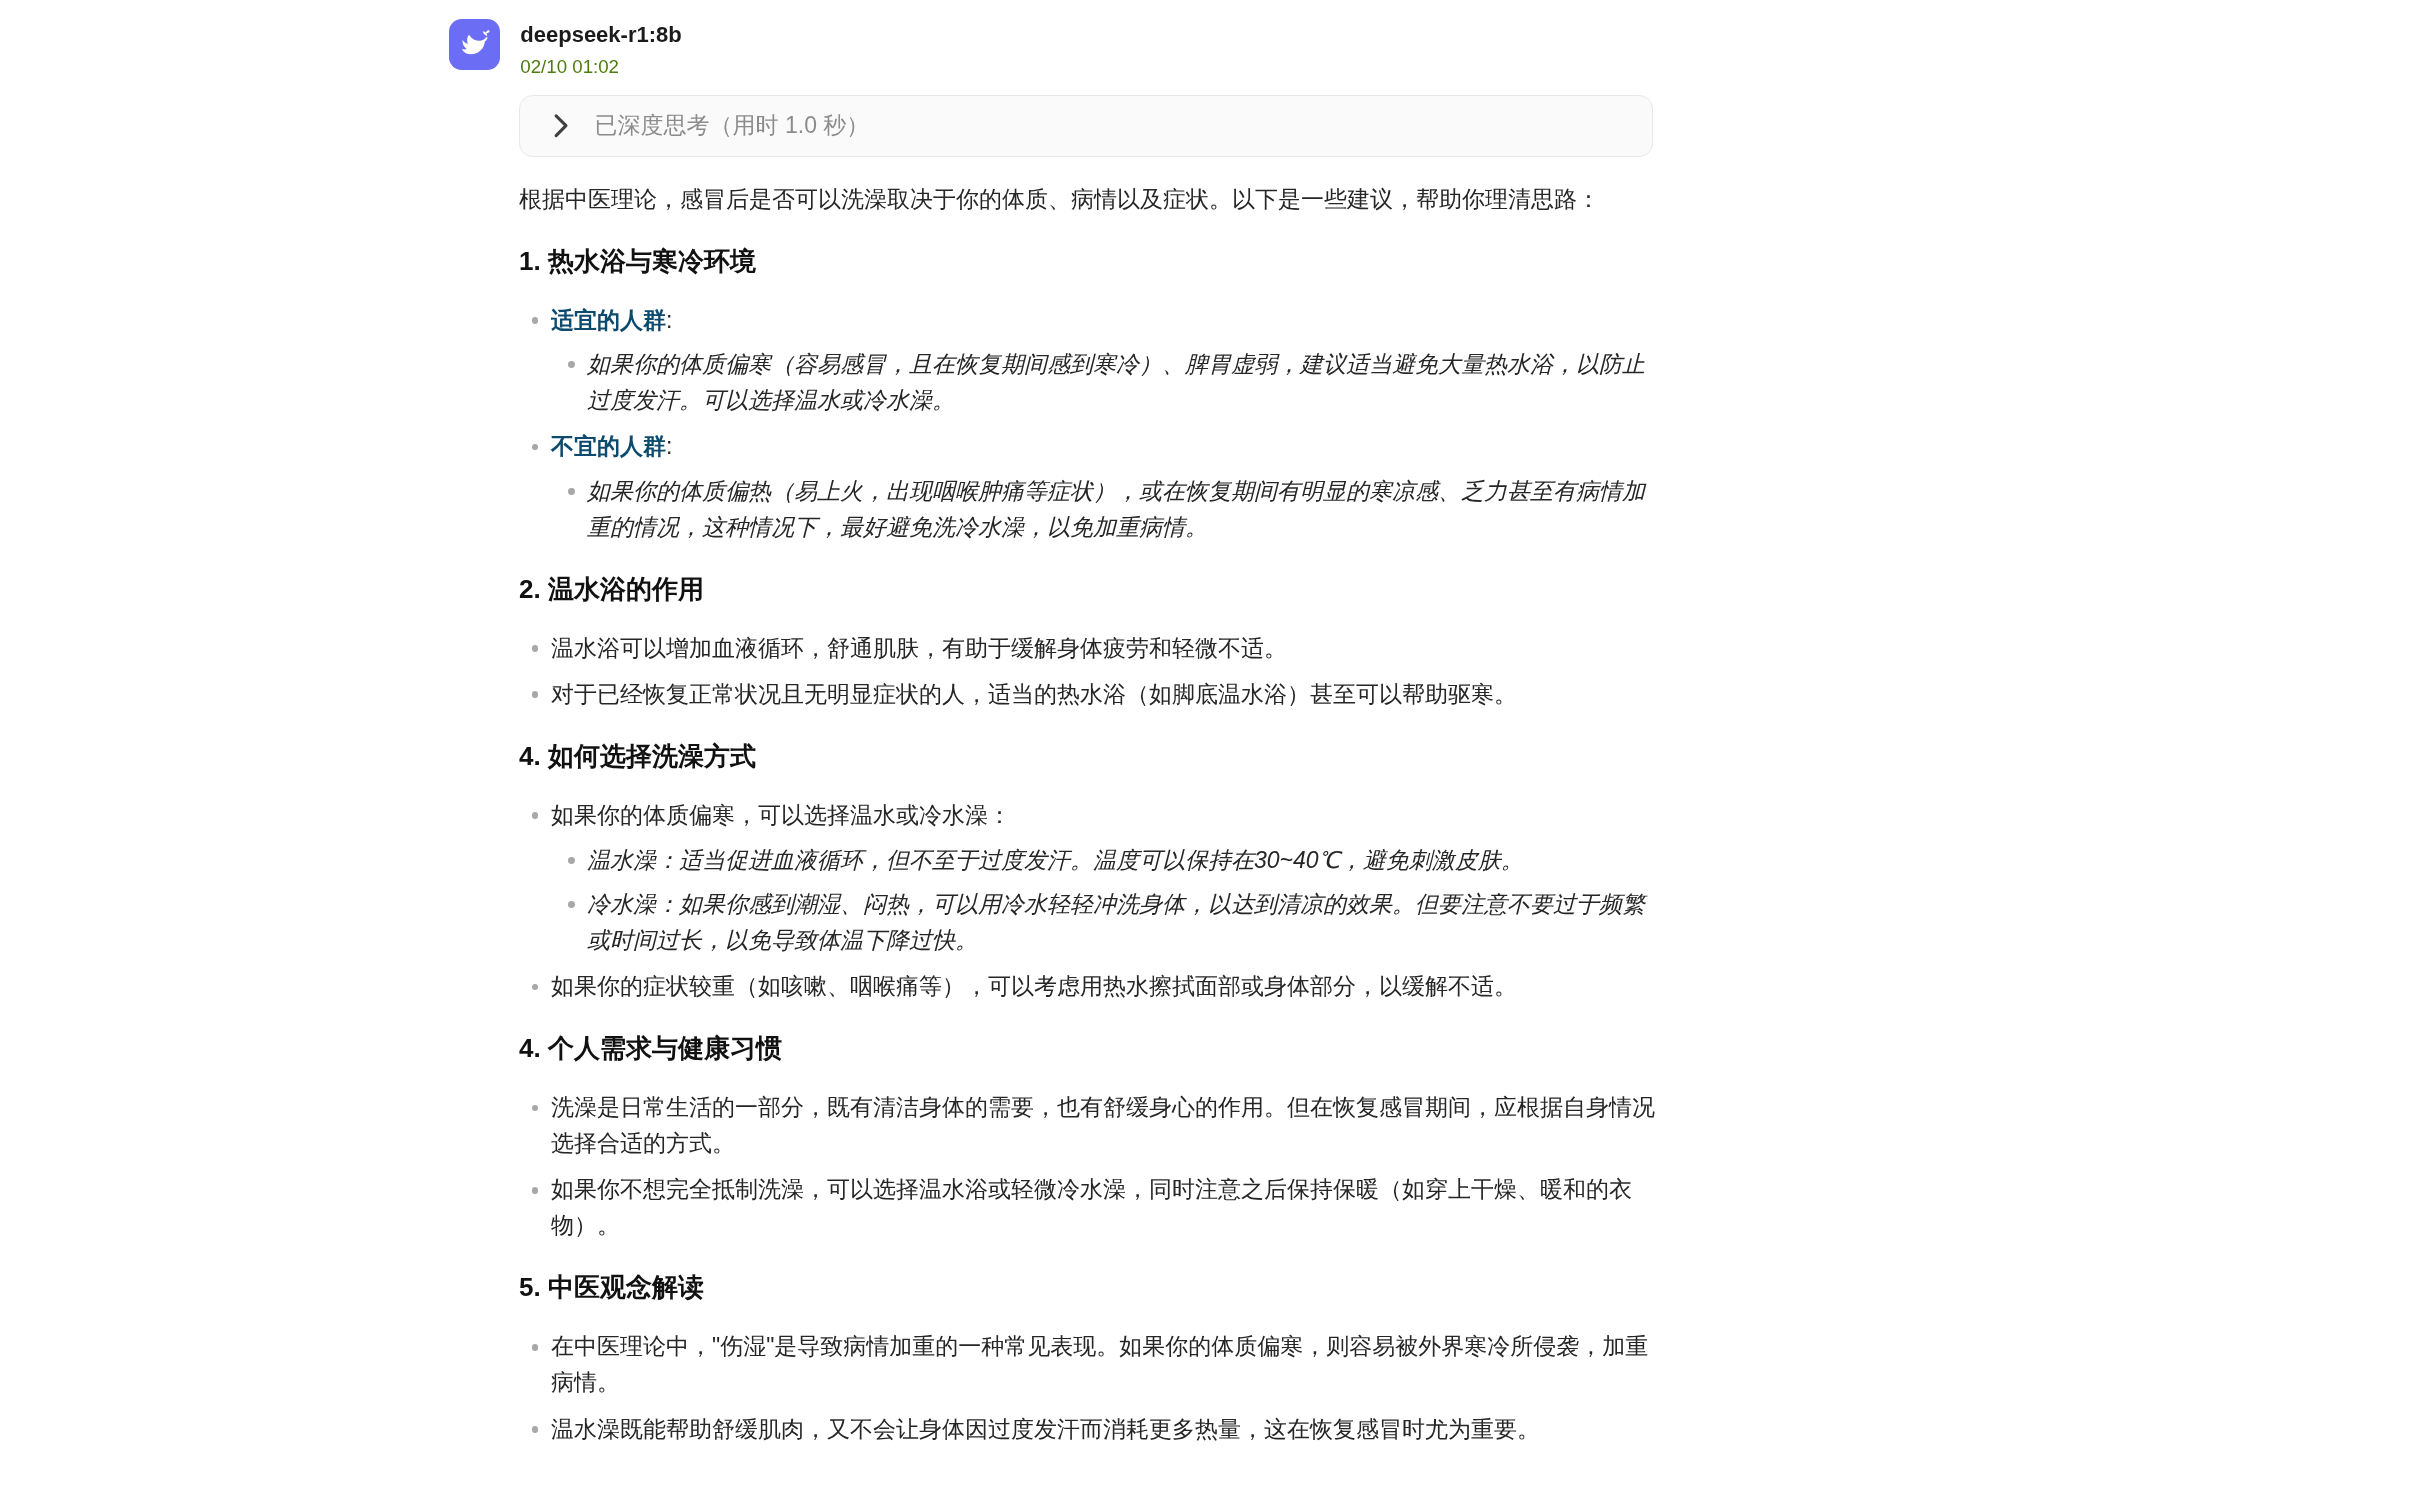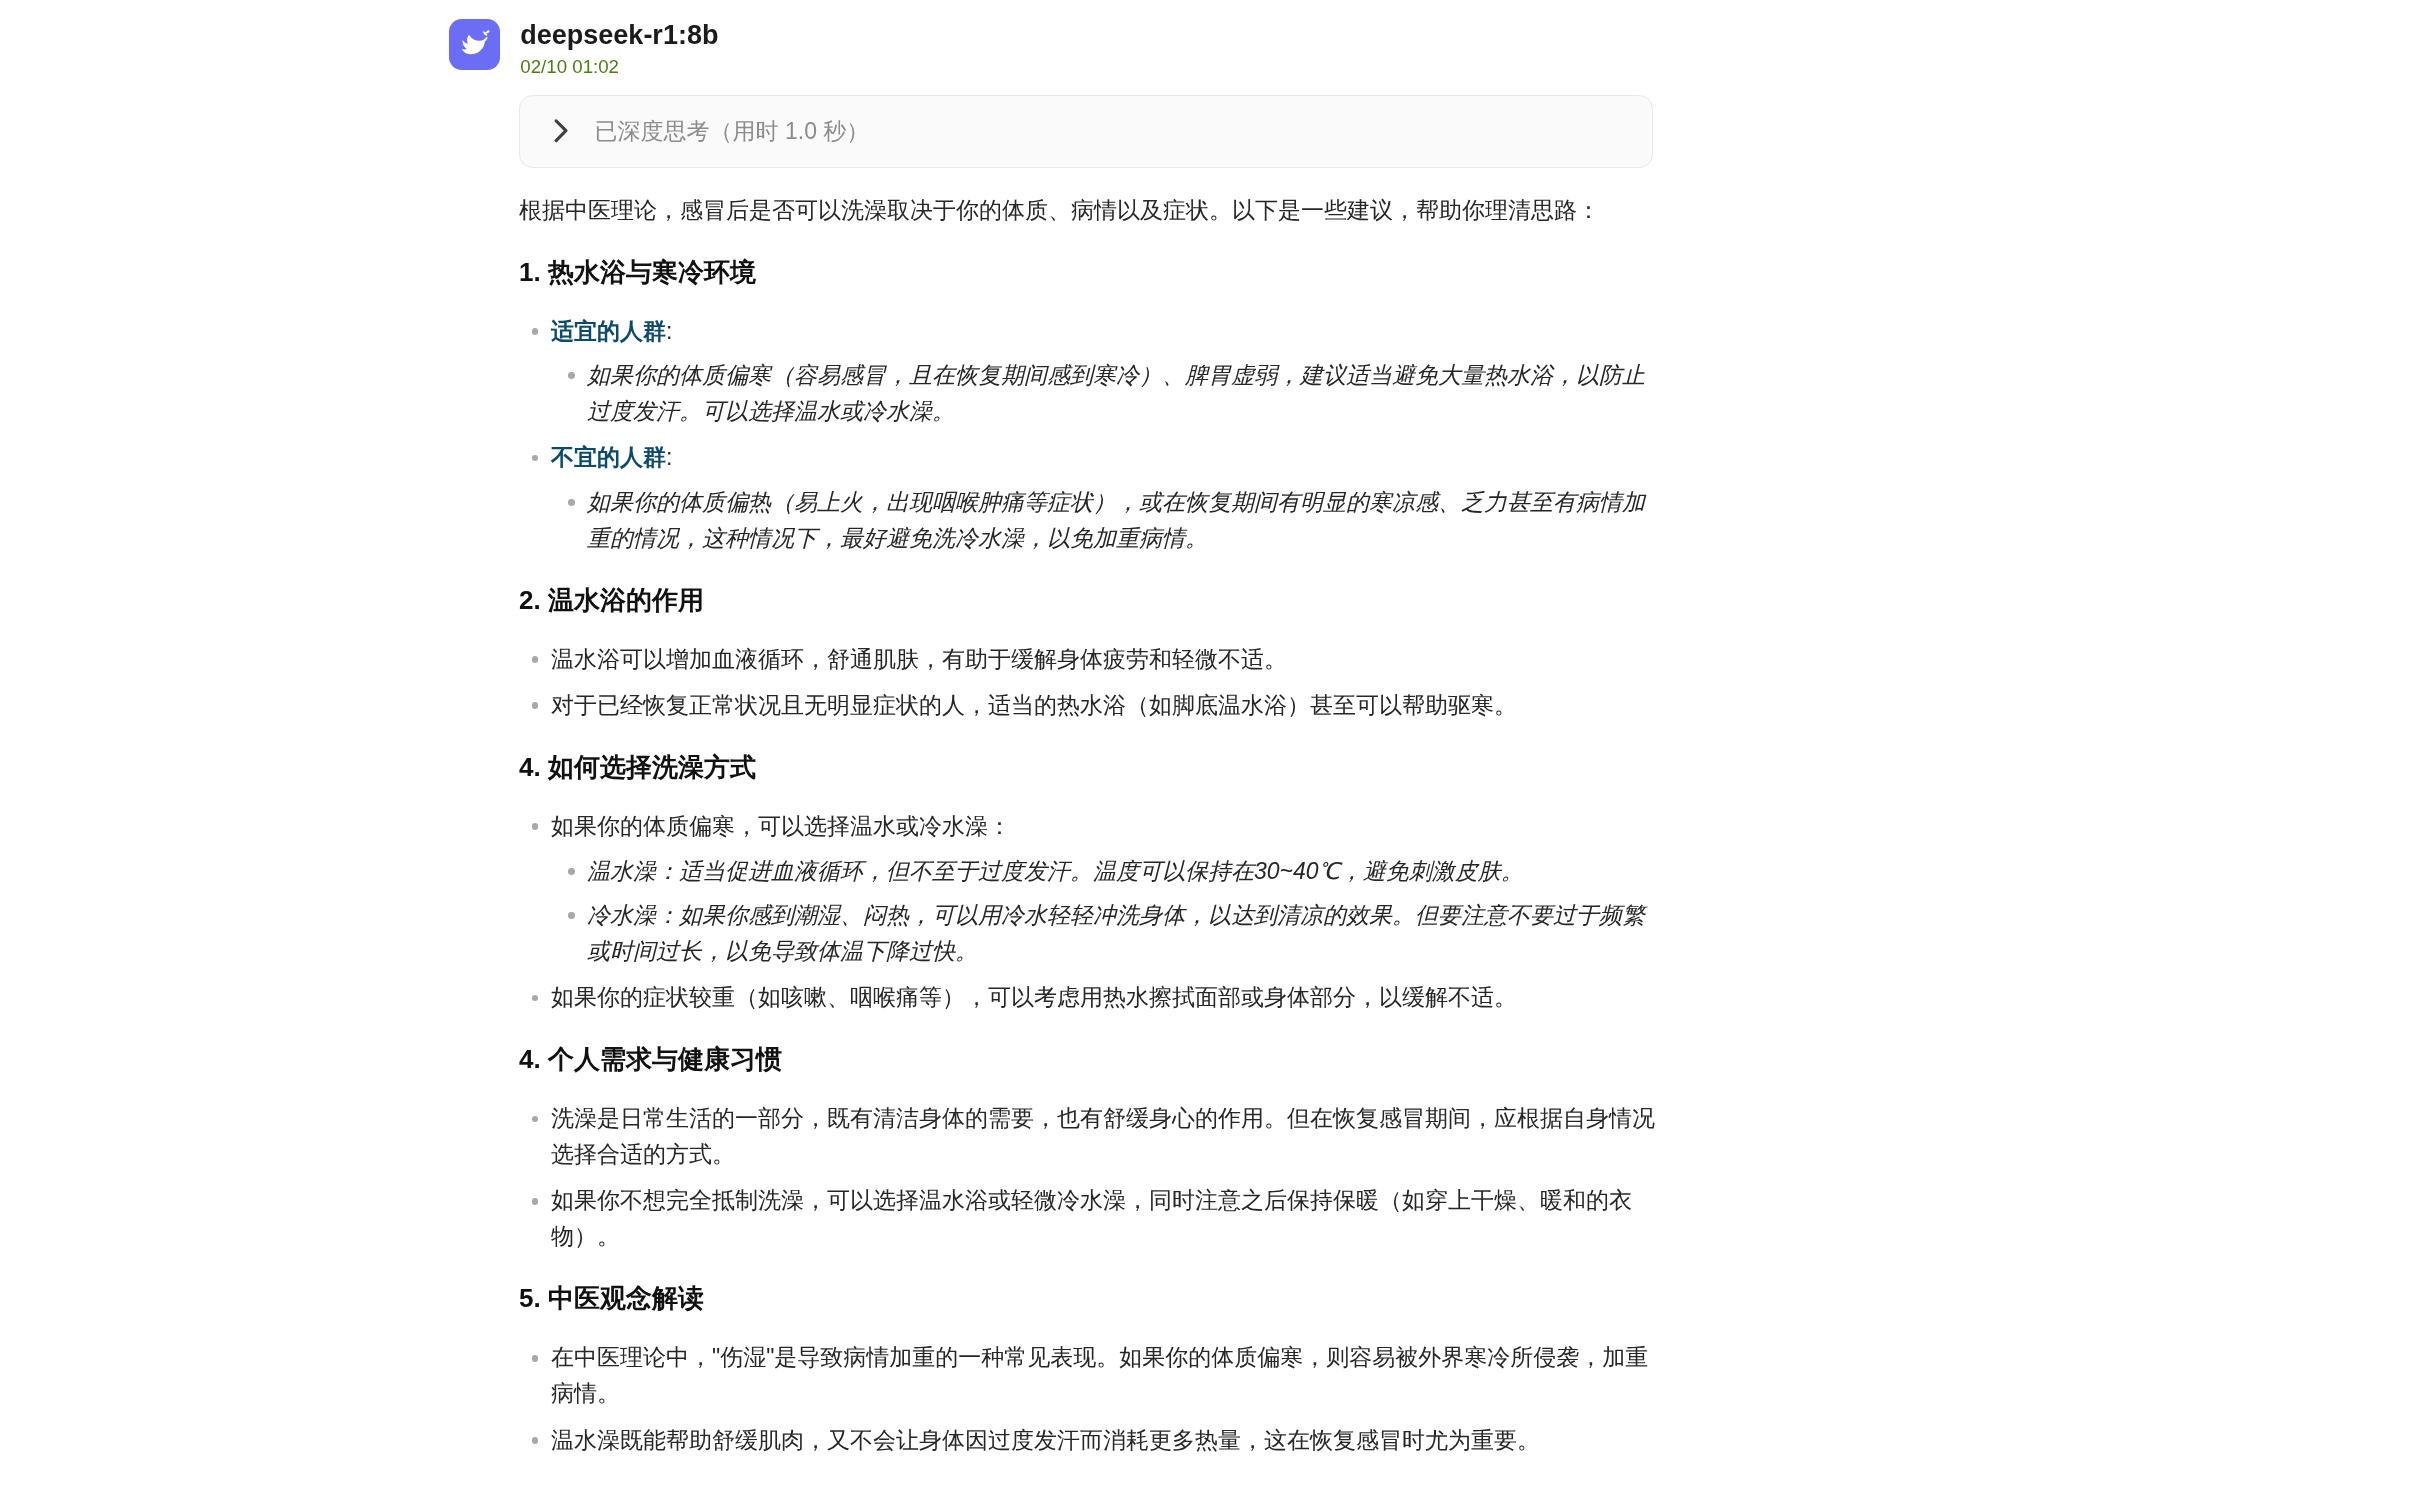--- a/index.html
+++ b/index.html
@@ -16,27 +16,27 @@
   
   .msg-header { display:flex; align-items:flex-start; height:59px; }
   .avatar {
     width:51px; height:51px; border-radius:12.7px;
     background:#6b6ef4;
     display:flex; align-items:center; justify-content:center;
     flex:0 0 51px;
   }
   .avatar svg { width:34px; height:34px; }
   .header-text { margin-left:20.3px; margin-top:1.7px; }
-  .model-name { font-size:27px; line-height:30.5px; font-weight:700; color:#1b1b1b; }
+  .model-name { font-size:22px; line-height:30.5px; font-weight:700; color:#1b1b1b; }
   .timestamp  { font-size:18.7px; line-height:22px; color:#4d7c0f; margin-top:5.1px; }
 
   
   .thinking-bar {
     margin-left:70px; margin-top:17px;
-    width:1134px; height:73px; box-sizing:border-box;
+    width:1134px; height:62px; box-sizing:border-box;
     background:#fafafa;
     border:1.7px solid #e8e8e8;
     border-radius:13.6px;
     display:flex; align-items:center;
     padding:0 30.5px;
     cursor:pointer;
   }
   .chevron { display:flex; align-items:center; }
   .thinking-label { margin-left:25.4px; font-size:23px; color:#8c8c8c; }
 

